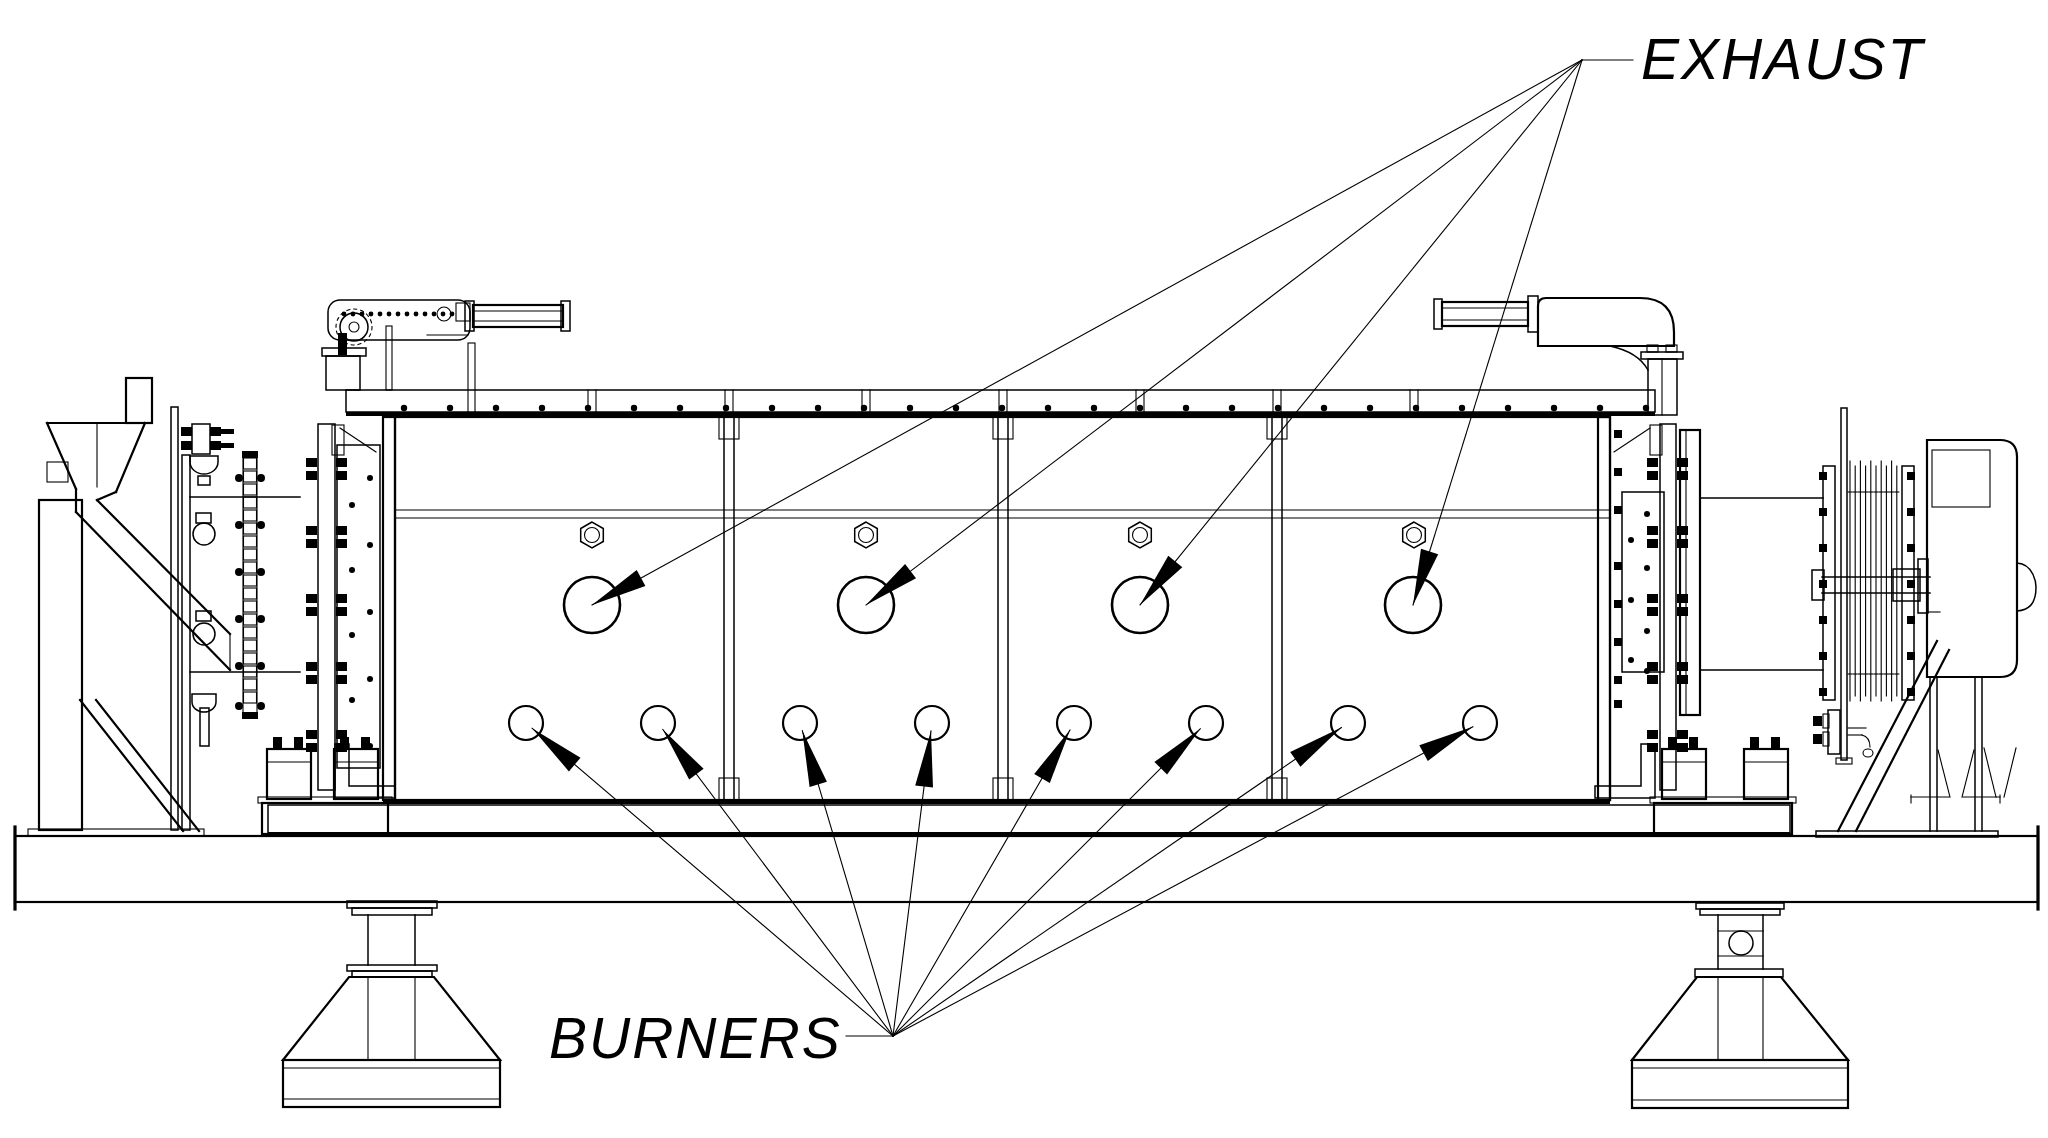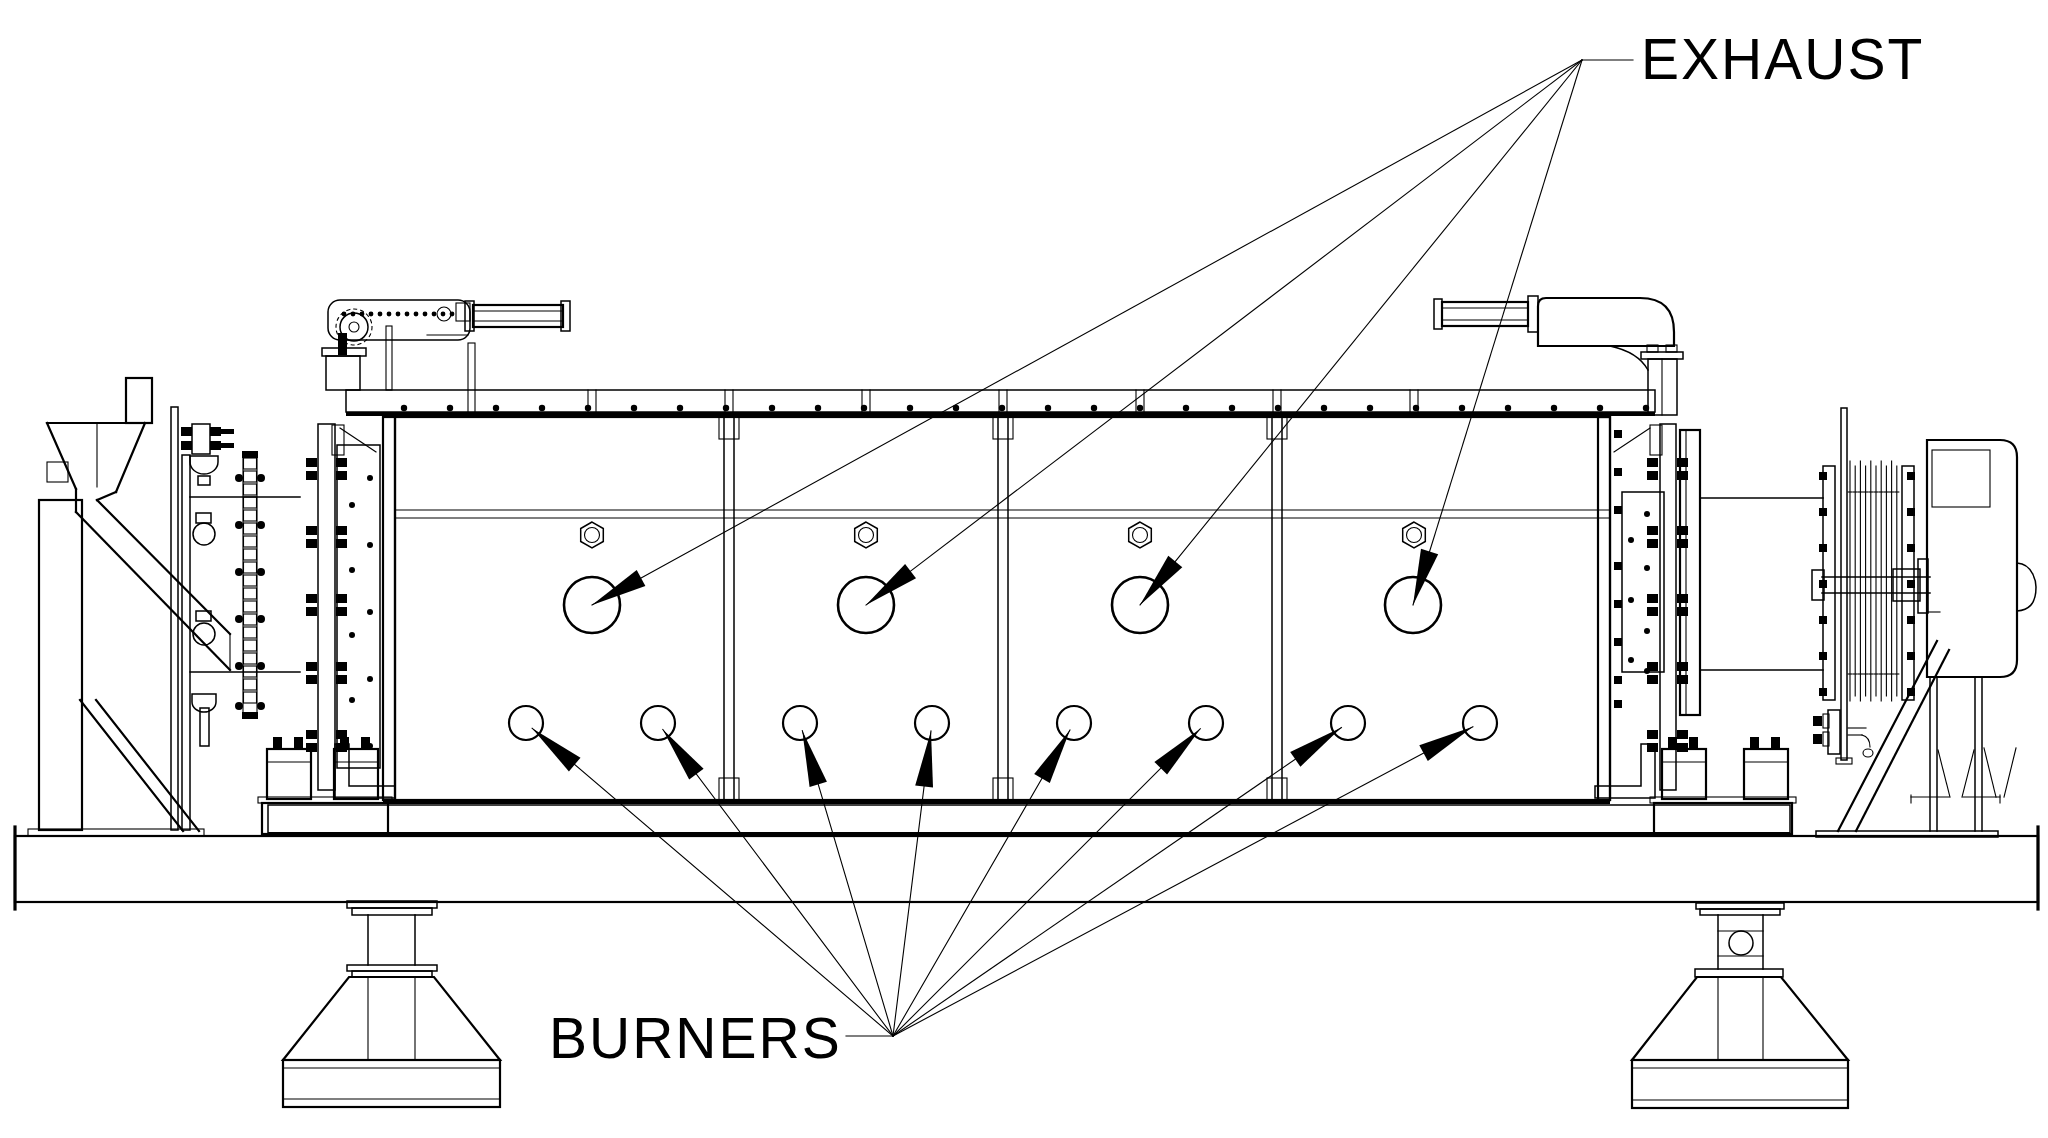--- a/index.html
+++ b/index.html
@@ -1,17 +1,17 @@
 <!DOCTYPE html>
 <html style="--ink: #000000; --paper: #ffffff;"><head>
 <meta charset="utf-8">
 <style>
   :root{ --ink:#000000; --paper:#ffffff; }
   html,body{margin:0;padding:0;background:#888;}
-  .canvas{position:relative;width:2048px;height:1138px;background:var(--paper);overflow:hidden;}
+  .canvas{position:relative;width:2048px;height:1138px;background:var(--paper);overflow:hidden;font-style:italic;}
   svg{position:absolute;inset:0;width:100%;height:100%;}
   .k  {stroke:var(--ink);fill:none;stroke-width:1.5;stroke-linecap:square;}
   .k1 {stroke:var(--ink);fill:none;stroke-width:1.1;stroke-linecap:square;}
   .k2 {stroke:var(--ink);fill:none;stroke-width:2.2;stroke-linecap:square;}
   .k25{stroke:var(--ink);fill:none;stroke-width:2.6;stroke-linecap:square;}
   .k3 {stroke:var(--ink);fill:none;stroke-width:3.2;stroke-linecap:square;}
   .f  {fill:var(--ink);stroke:none;}
   .lbl{font-family:"Liberation Sans","DejaVu Sans",sans-serif;fill:var(--ink);}
 </style>
 </head>

